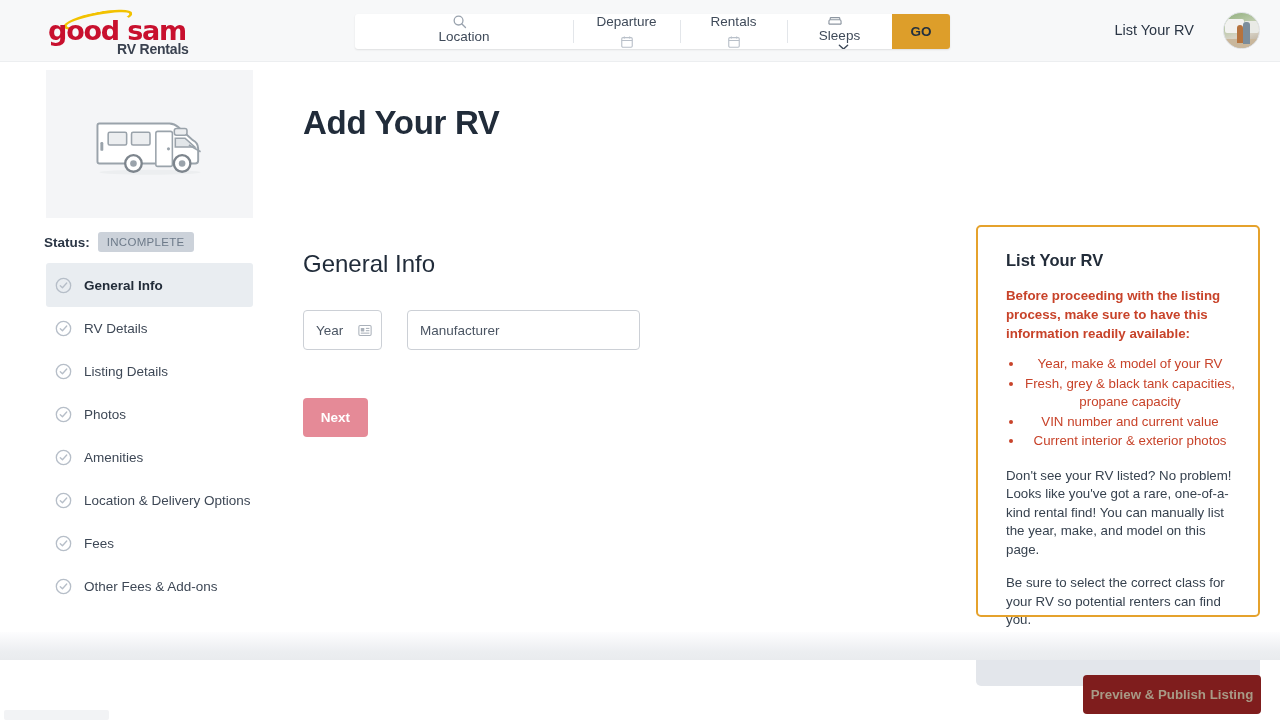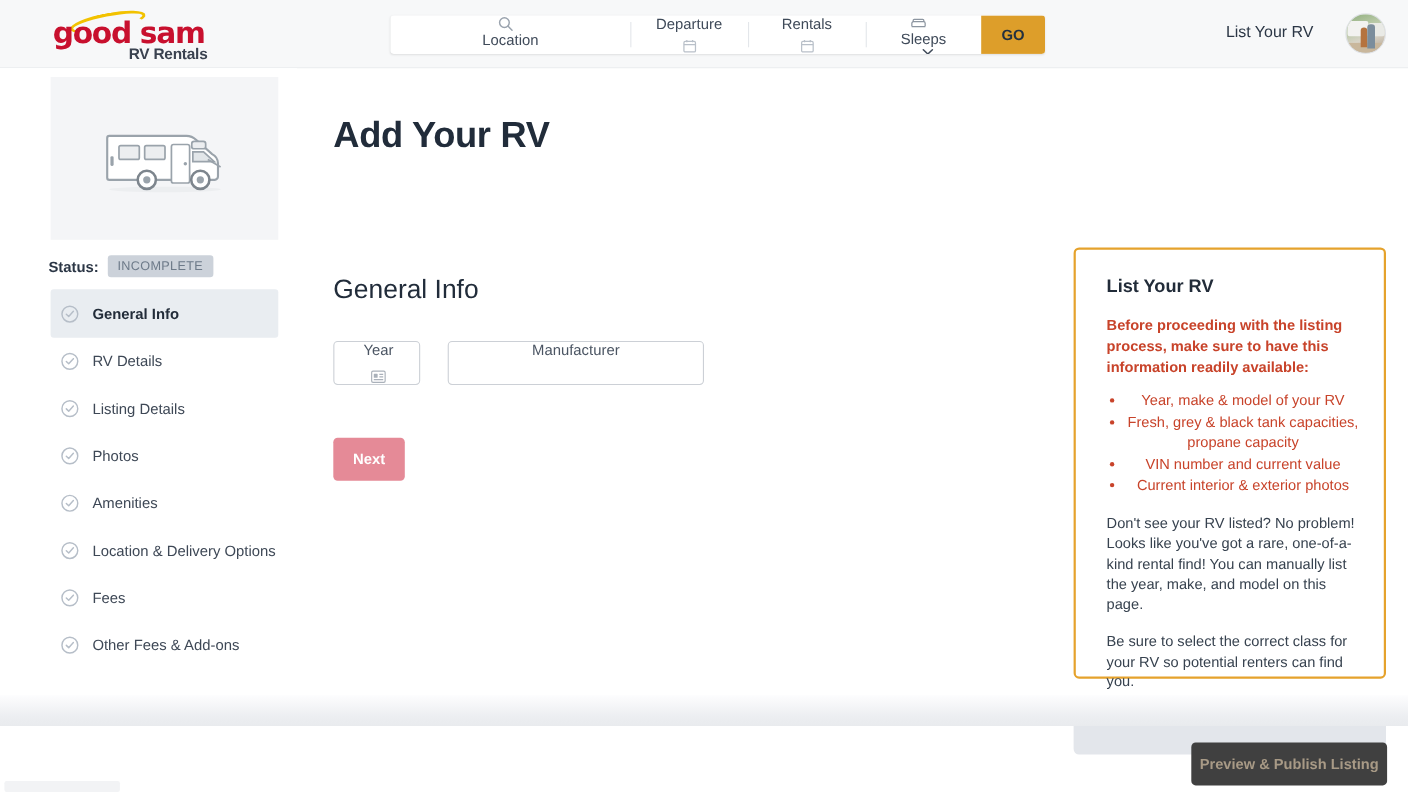--- a/index.html
+++ b/index.html
@@ -160,21 +160,20 @@
   .section-title {
     position: absolute; left: 33px; top: 188px;
     font-size: 24px; font-weight: normal; color: #212c3a;
   }
   .fields { position: absolute; left: 33px; top: 248px; display: flex; gap: 25px; }
   .field {
     height: 40px; border: 1px solid #ccd0d6; border-radius: 4px;
     background: #fff; display: flex; align-items: center;
     padding: 0 12px; font-size: 13.5px; color: #4b5563;
     cursor: text;
-    flex-direction: column;
   }
   .field-year { width: 79px; justify-content: space-between; padding-right: 9px; }
   .field-manufacturer { width: 233px; }
   .field-brand { width: 233px; }
   .next-btn {
     position: absolute; left: 33px; top: 336px;
     width: 65px; height: 39px; border-radius: 4px;
     background: #e58a97; color: #ffffff;
     font-size: 13.5px; font-weight: bold;
     display: flex; align-items: center; justify-content: center;
@@ -209,21 +208,21 @@
   }
 
   
   .footer-band {
     position: absolute; left: 0; top: 632px; width: 1280px; height: 28px;
     background: linear-gradient(180deg,#fdfdfe 0%, #eceef1 70%, #e9ebee 100%);
   }
   .publish-btn {
     position: absolute; left: 1083px; top: 675px;
     width: 178px; height: 39px; border-radius: 4px;
-    background: #404040; color: #a99madd;
+    background: #7f1d1d; color: #a99madd;
     color: #a89a86;
     font-size: 13.3px; font-weight: bold;
     display: flex; align-items: center; justify-content: center;
     cursor: default; border: none;
   }
   .bottom-strip {
     position: absolute; left: 4px; top: 710px; width: 105px; height: 10px;
     background: #f2f3f5; border-radius: 2px;
   }
 </style>

